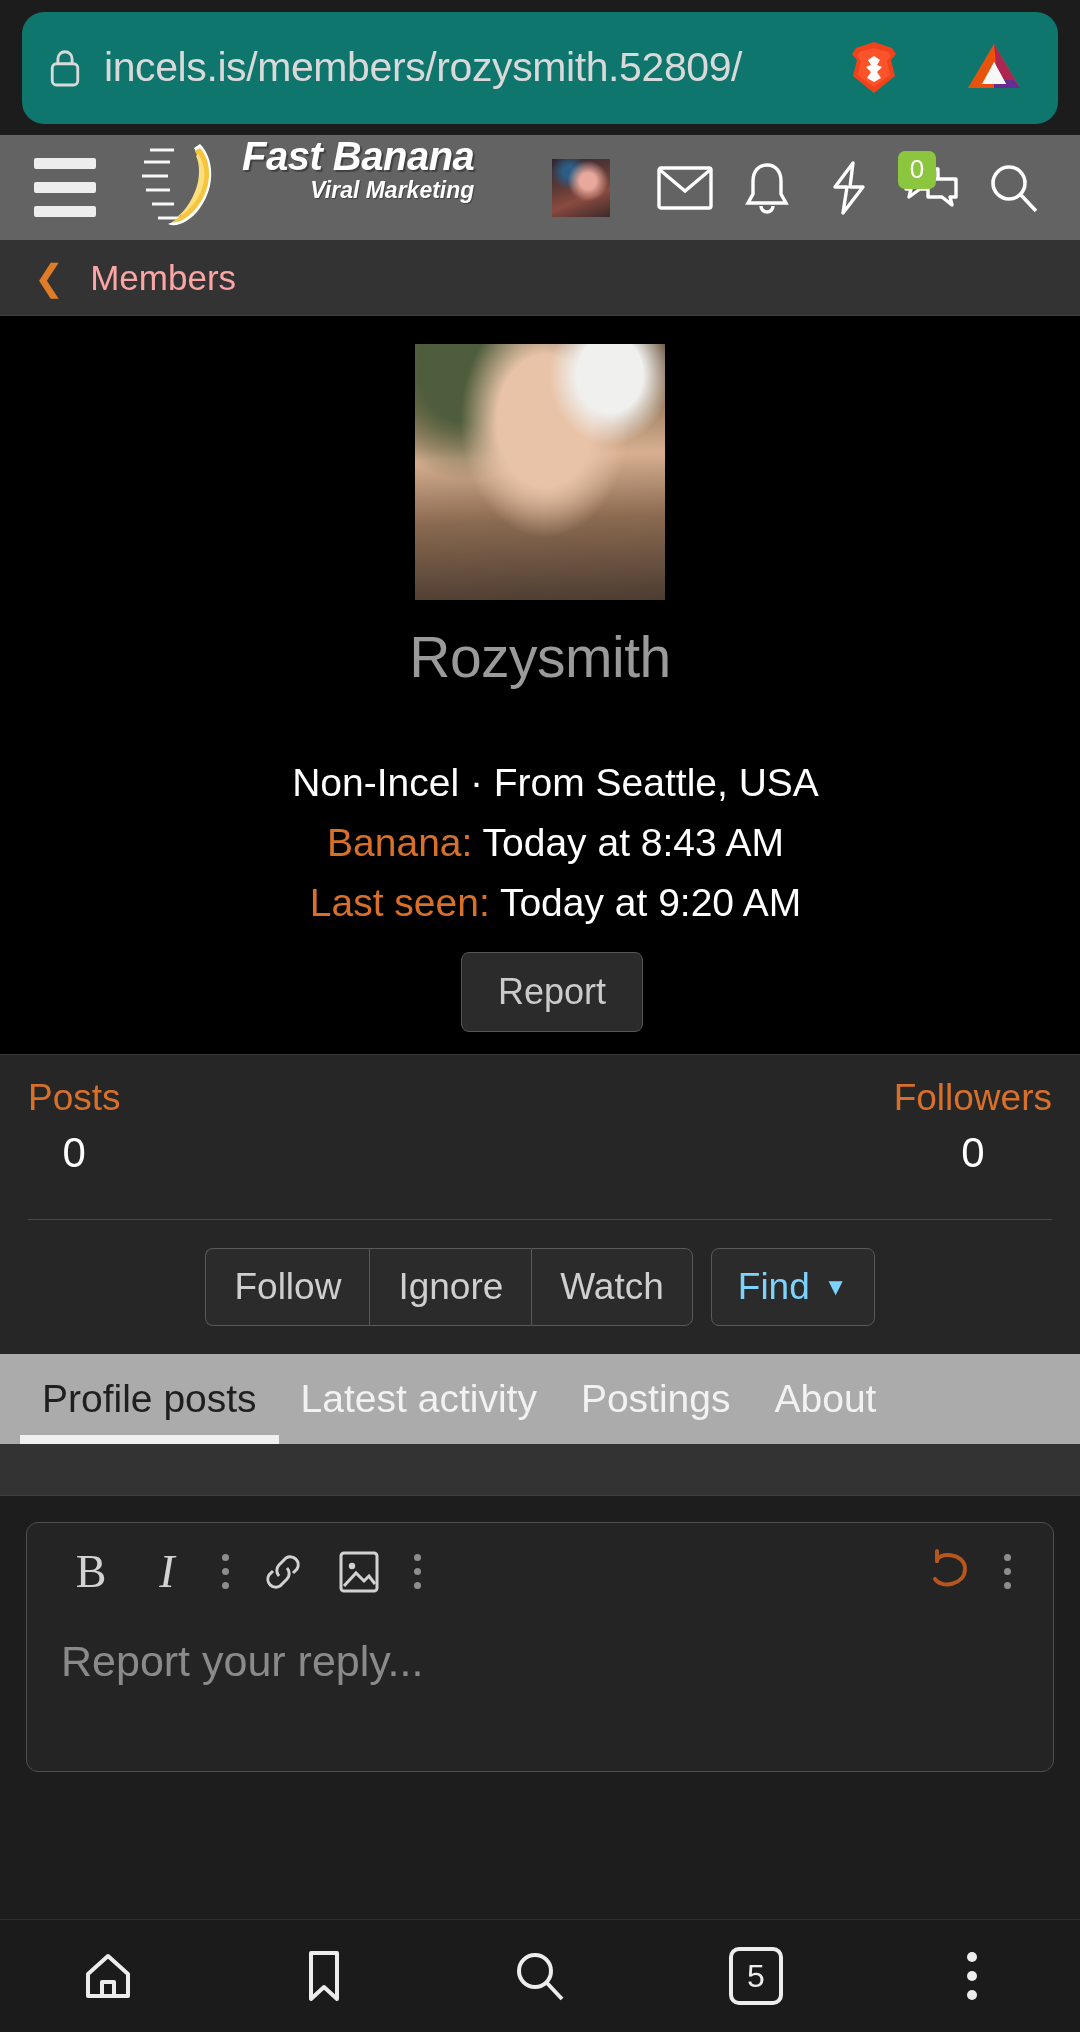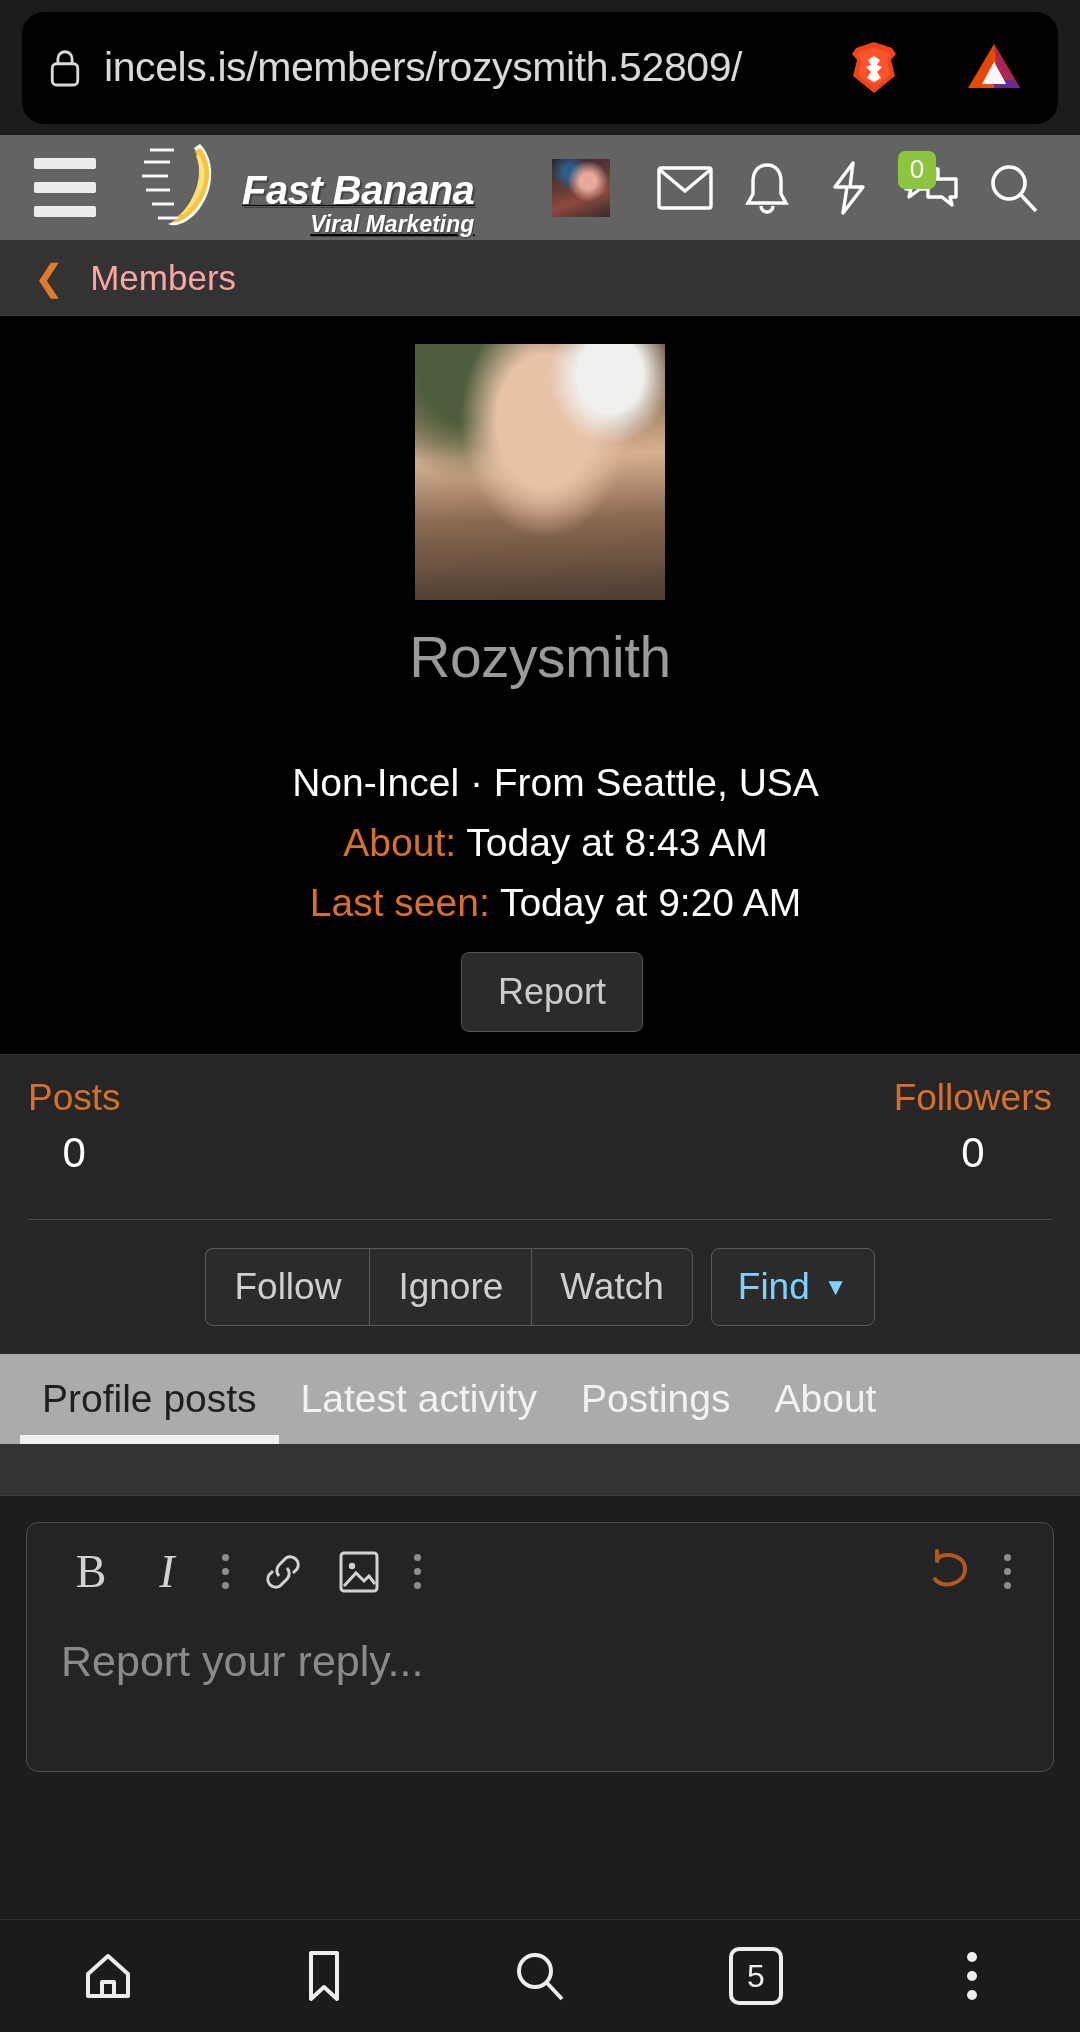--- a/index.html
+++ b/index.html
@@ -16,21 +16,21 @@
   #browser-chrome {
     height: 135px;
     background: #1c1c1c;
     display: flex;
     align-items: center;
     padding: 0 22px;
   }
   #url-bar {
     flex: 1;
     height: 112px;
-    background: #000000;
+    background: #0f766e;
     border-radius: 22px;
     display: flex;
     align-items: center;
     padding: 0 26px;
     gap: 22px;
   }
   #lock-icon { width: 34px; height: 40px; flex: 0 0 auto; display:flex; align-items:center; justify-content:center;}
   #url-text {
     flex: 1;
     color: #d9d9d9;
@@ -46,21 +46,21 @@
   
   #site-header {
     height: 105px;
     background: #636363;
     display: flex;
     align-items: center;
     padding: 0 26px 0 34px;
   }
   #hamburger { width: 62px; display: flex; flex-direction: column; gap: 13px; flex: 0 0 auto;}
   #hamburger span { display: block; height: 11px; background: #ededed; border-radius: 2px; }
-  #logo { margin-left: 44px; display: flex; align-items: flex-end; flex: 0 0 auto; text-decoration: underline; }
+  #logo { margin-left: 44px; display: flex; align-items: flex-start; flex: 0 0 auto; }
   #logo-text { margin-left: 6px; }
   .logo-line1 {
     color: #ffffff; font-size: 40px; font-weight: bold; font-style: italic;
     letter-spacing: -0.5px; line-height: 1;
     text-shadow: 2px 2px 1px rgba(0,0,0,.35);
   }
   .logo-line2 {
     color: #ffffff; font-size: 23px; font-weight: bold; font-style: italic;
     text-align: right; line-height: 1.3;
     text-shadow: 1px 1px 1px rgba(0,0,0,.35);
@@ -405,21 +405,21 @@
   <div id="profile-card">
     <div id="profile-avatar"></div>
     <div id="profile-name">Rozysmith</div>
     <div id="profile-meta">
       <div class="meta-line">
         <span>Non-Incel</span>
         <span>·</span>
         <span>From Seattle, USA</span>
       </div>
       <div class="meta-line">
-        <span class="meta-key">About:</span>
+        <span class="meta-key">Banana:</span>
         <span>Today at 8:43 AM</span>
       </div>
       <div class="meta-line">
         <span class="meta-key">Last seen:</span>
         <span>Today at 9:20 AM</span>
       </div>
     </div>
     <div id="report-wrap">
       <span id="report-button">Report</span>
     </div>

